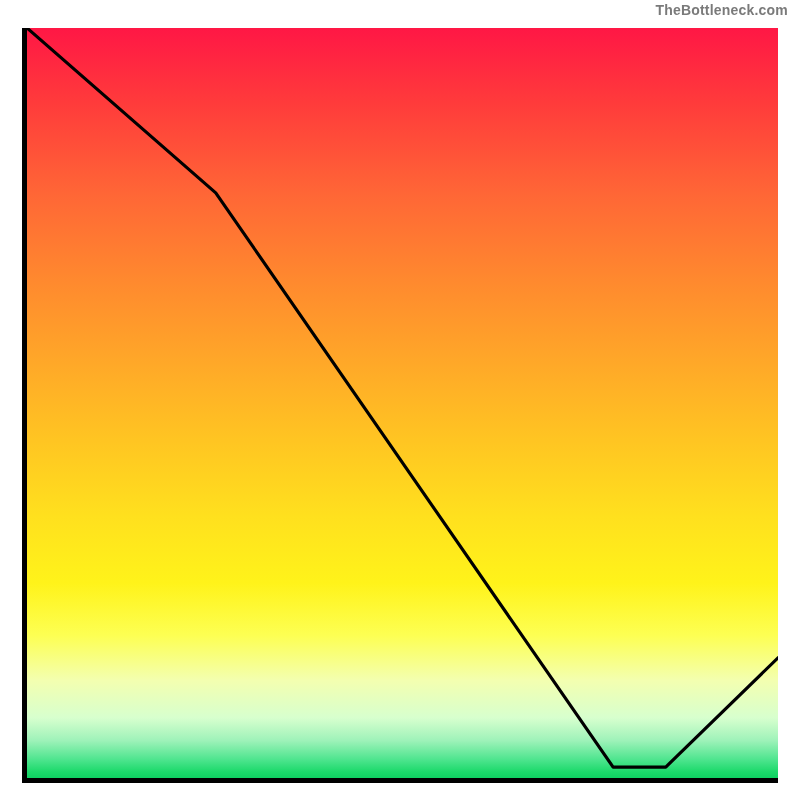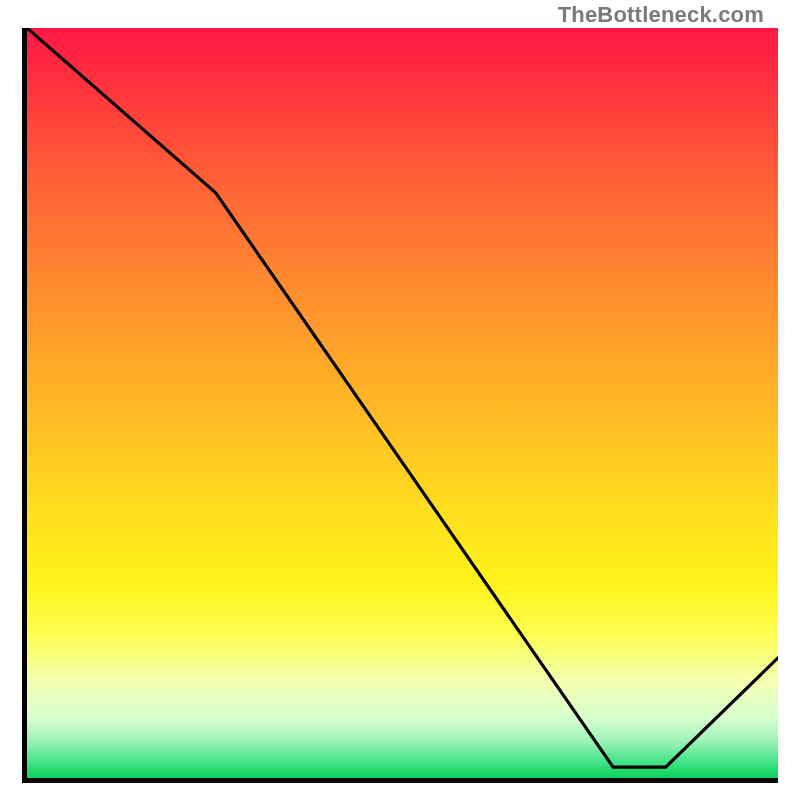--- a/index.html
+++ b/index.html
@@ -6,22 +6,22 @@
   body {
     width: 800px;
     height: 800px;
     background: #ffffff;
     font-family: Arial, Helvetica, sans-serif;
     position: relative;
   }
   .watermark {
     position: absolute;
     top: 2px;
-    right: 36px;
-    font-size: 22px;
+    right: 12px;
+    font-size: 14px;
     font-weight: 600;
     color: #7a7a7a;
     letter-spacing: 0.2px;
   }
   .plot-area {
     position: absolute;
     left: 22px;
     top: 28px;
     width: 756px;
     height: 755px;

